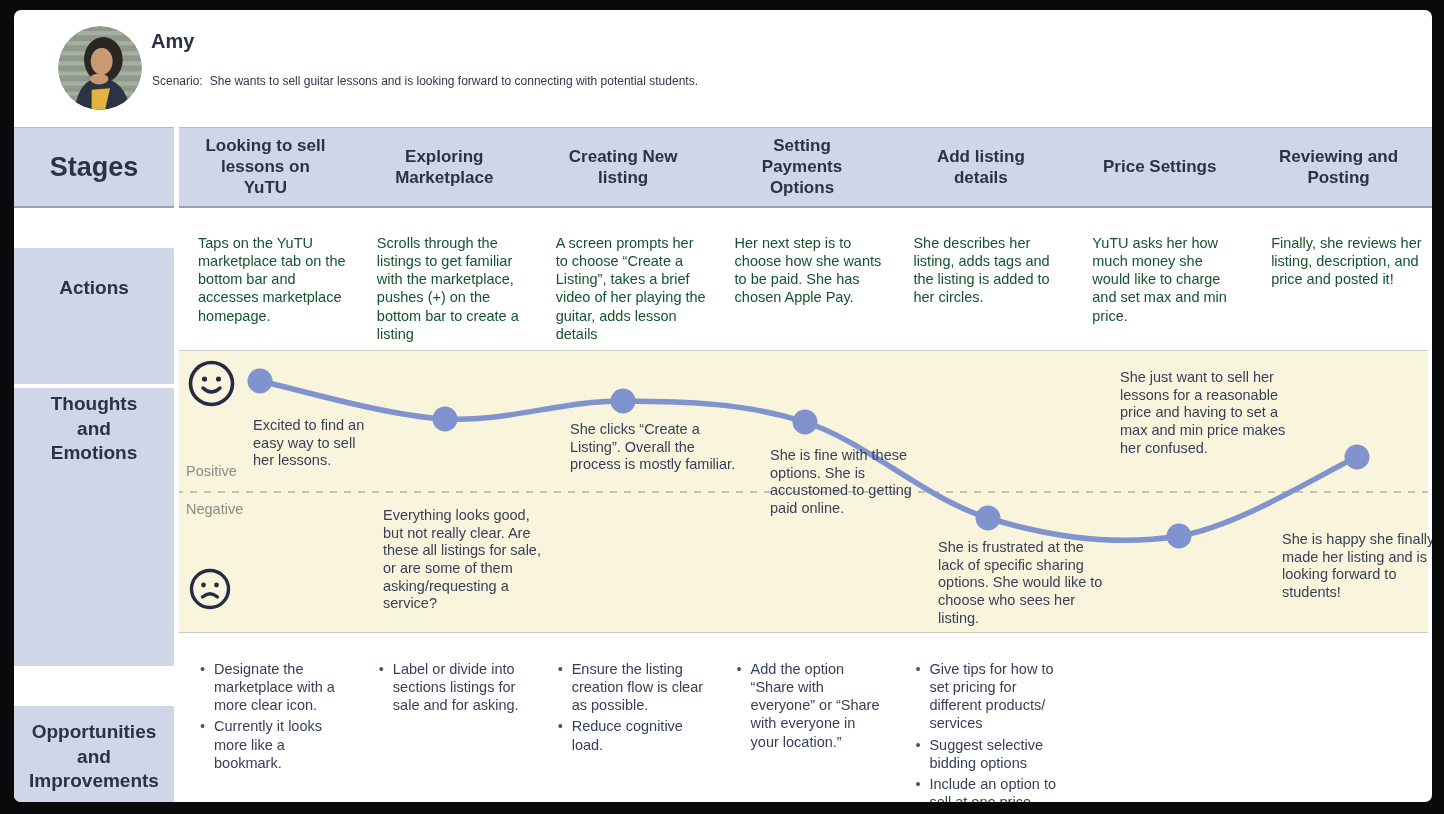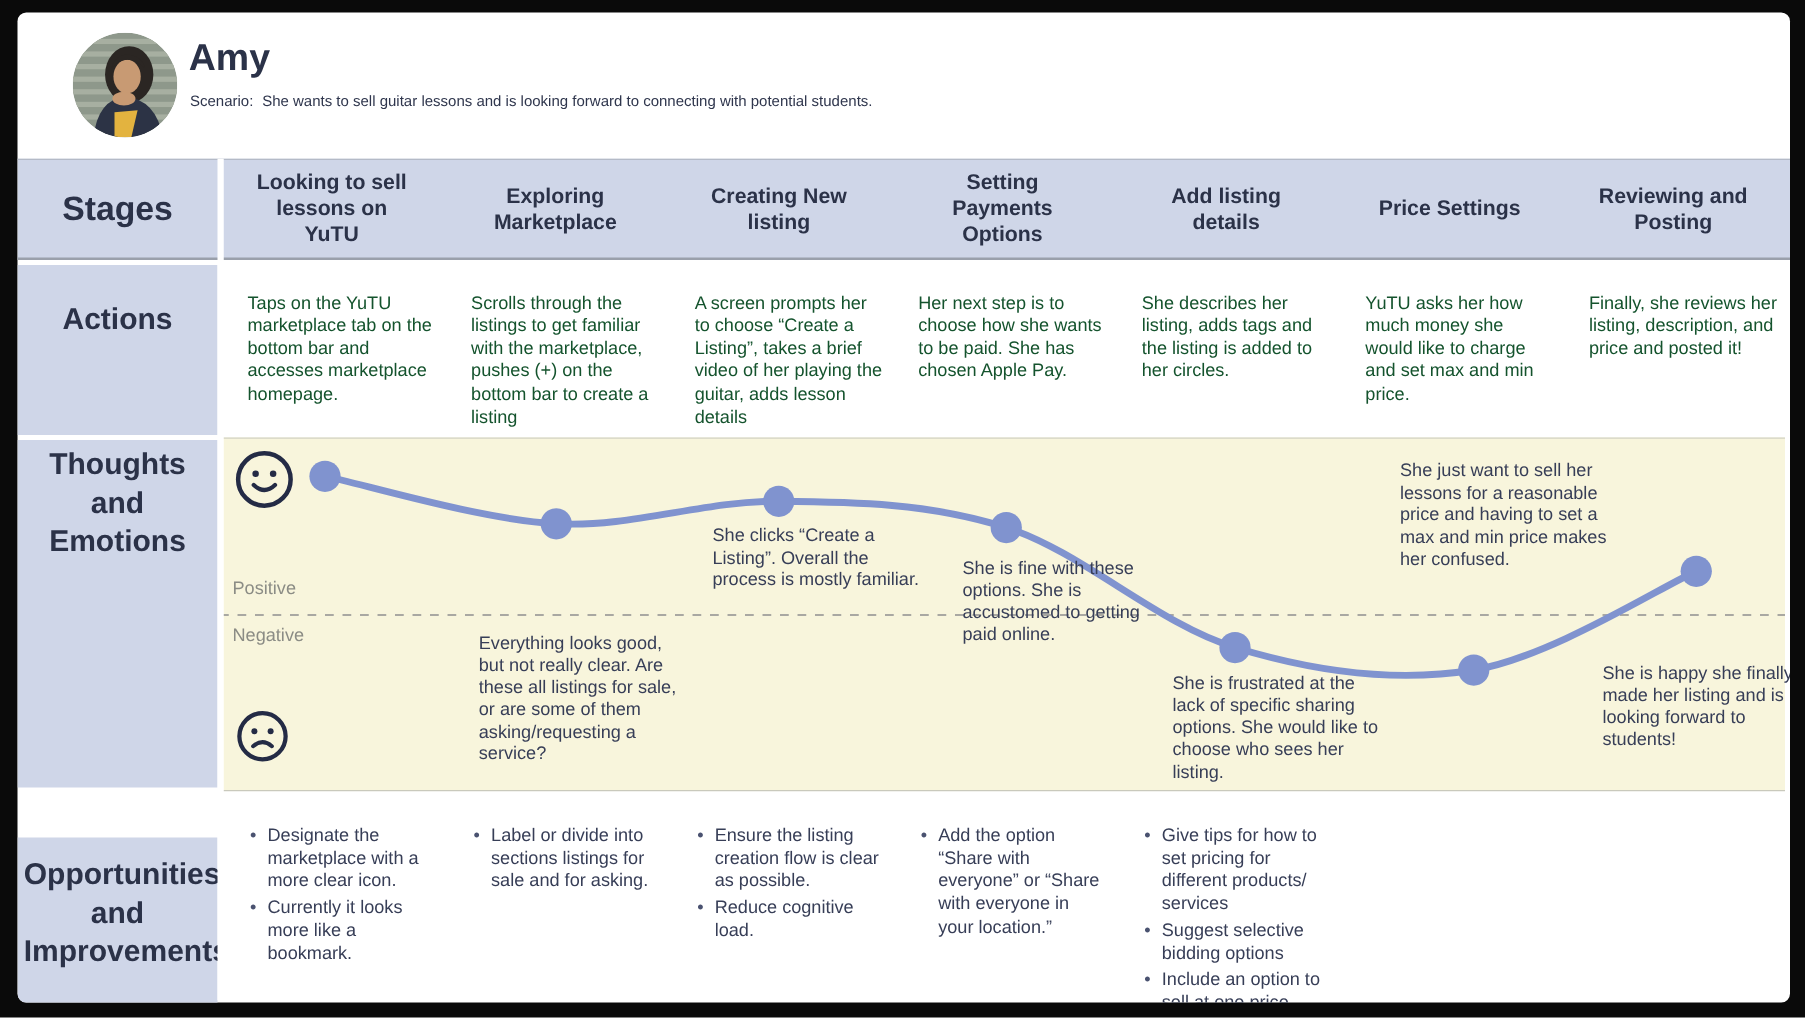--- a/index.html
+++ b/index.html
@@ -9,21 +9,21 @@
     font-family:"Liberation Sans",sans-serif;
     color:#2b3248;
     overflow:hidden;
   }
   .card{
     position:absolute;left:14px;top:10px;width:1418px;height:792px;
     background:#ffffff;border-radius:7px;overflow:hidden;
   }
   
   .avatar{position:absolute;left:44px;top:16px;width:84px;height:84px;border-radius:50%;overflow:hidden;}
-  .persona-name{position:absolute;left:137px;top:20px;font-size:30px;font-weight:bold;color:#2b3248;}
+  .persona-name{position:absolute;left:137px;top:20px;font-size:20px;font-weight:bold;color:#2b3248;}
   .scenario{position:absolute;left:138px;top:63px;display:flex;font-size:12px;color:#2f364d;line-height:1.35;}
   .scenario .lbl{white-space:nowrap;margin-right:7px;}
   .scenario .txt{width:505px;}
   
   .stages-strip{
     position:absolute;left:0;top:117px;width:1418px;height:81px;
     background:#cfd6e8;border-top:1px solid #b4bac7;border-bottom:2px solid #9aa0ab;
     box-sizing:border-box;
   }
   .stages-label{
@@ -36,22 +36,23 @@
   .stage-cell{
     display:flex;align-items:center;justify-content:center;text-align:center;
     font-size:17px;font-weight:bold;line-height:1.22;color:#2b3248;padding:0 28px;
   }
   
   .vgap{position:absolute;left:160px;top:117px;width:5px;height:673px;background:#ffffff;}
   
   .rowlabel{
     position:absolute;left:0;width:160px;background:#cfd6e8;
     display:flex;justify-content:center;text-align:center;
-    font-size:24px;font-weight:bold;color:#2b3248;line-height:1.3;
+    font-size:19px;font-weight:bold;color:#2b3248;line-height:1.3;
     box-sizing:border-box;
+    margin-top:36px;
   }
   .rowlabel-actions{top:202px;height:136px;padding-top:28px;}
   .rowlabel-emotions{top:342px;height:278px;padding-top:4px;}
   .rowlabel-emotions .w{width:110px;}
   .rowlabel-opps{top:660px;height:164px;padding-top:14px;}
   .rowlabel-opps .w{width:150px;}
   
   .actions-row{top:200px;height:140px;}
   .action-cell{padding:24px 6px 0 22px;font-size:14.5px;line-height:1.25;color:#14532d;}
   .action-cell .w{max-width:152px;}
@@ -186,20 +187,21 @@
       <path d="M15 28 Q23.5 36 32 28" fill="none" stroke="#242b45" stroke-width="3.4" stroke-linecap="round"></path>
     </svg>
     <svg class="face face-sad" width="42" height="42" viewBox="0 0 42 42">
       <circle cx="21" cy="21" r="18.5" fill="none" stroke="#242b45" stroke-width="3.4"></circle>
       <circle cx="14.5" cy="17" r="2.4" fill="#242b45"></circle>
       <circle cx="27.5" cy="17" r="2.4" fill="#242b45"></circle>
       <path d="M13.5 29 Q21 22.5 28.5 29" fill="none" stroke="#242b45" stroke-width="3.2" stroke-linecap="round"></path>
     </svg>
     <div class="axis-label axis-pos">Positive</div>
     <div class="axis-label axis-neg">Negative</div>
+    <div class="em-ann em-ann-0">Excited to find an easy way to sell her lessons.</div>
     <div class="em-ann em-ann-1">Everything looks good, but not really clear. Are these all listings for sale, or are some of them asking/requesting a service?</div>
     <div class="em-ann em-ann-2">She clicks “Create a Listing”. Overall the process is mostly familiar.</div>
     <div class="em-ann em-ann-3">She is fine with these options. She is accustomed to getting paid online.</div>
     <div class="em-ann em-ann-4">She is frustrated at the lack of specific sharing options. She would like to choose who sees her listing.</div>
     <div class="em-ann em-ann-5">She just want to sell her lessons for a reasonable price and having to set a max and min price makes her confused.</div>
     <div class="em-ann em-ann-6">She is happy she finally made her listing and is looking forward to students!</div>
   </div>
 
   <div class="rowlabel rowlabel-opps">
     <span class="w">Opportunities and Improvements</span>

